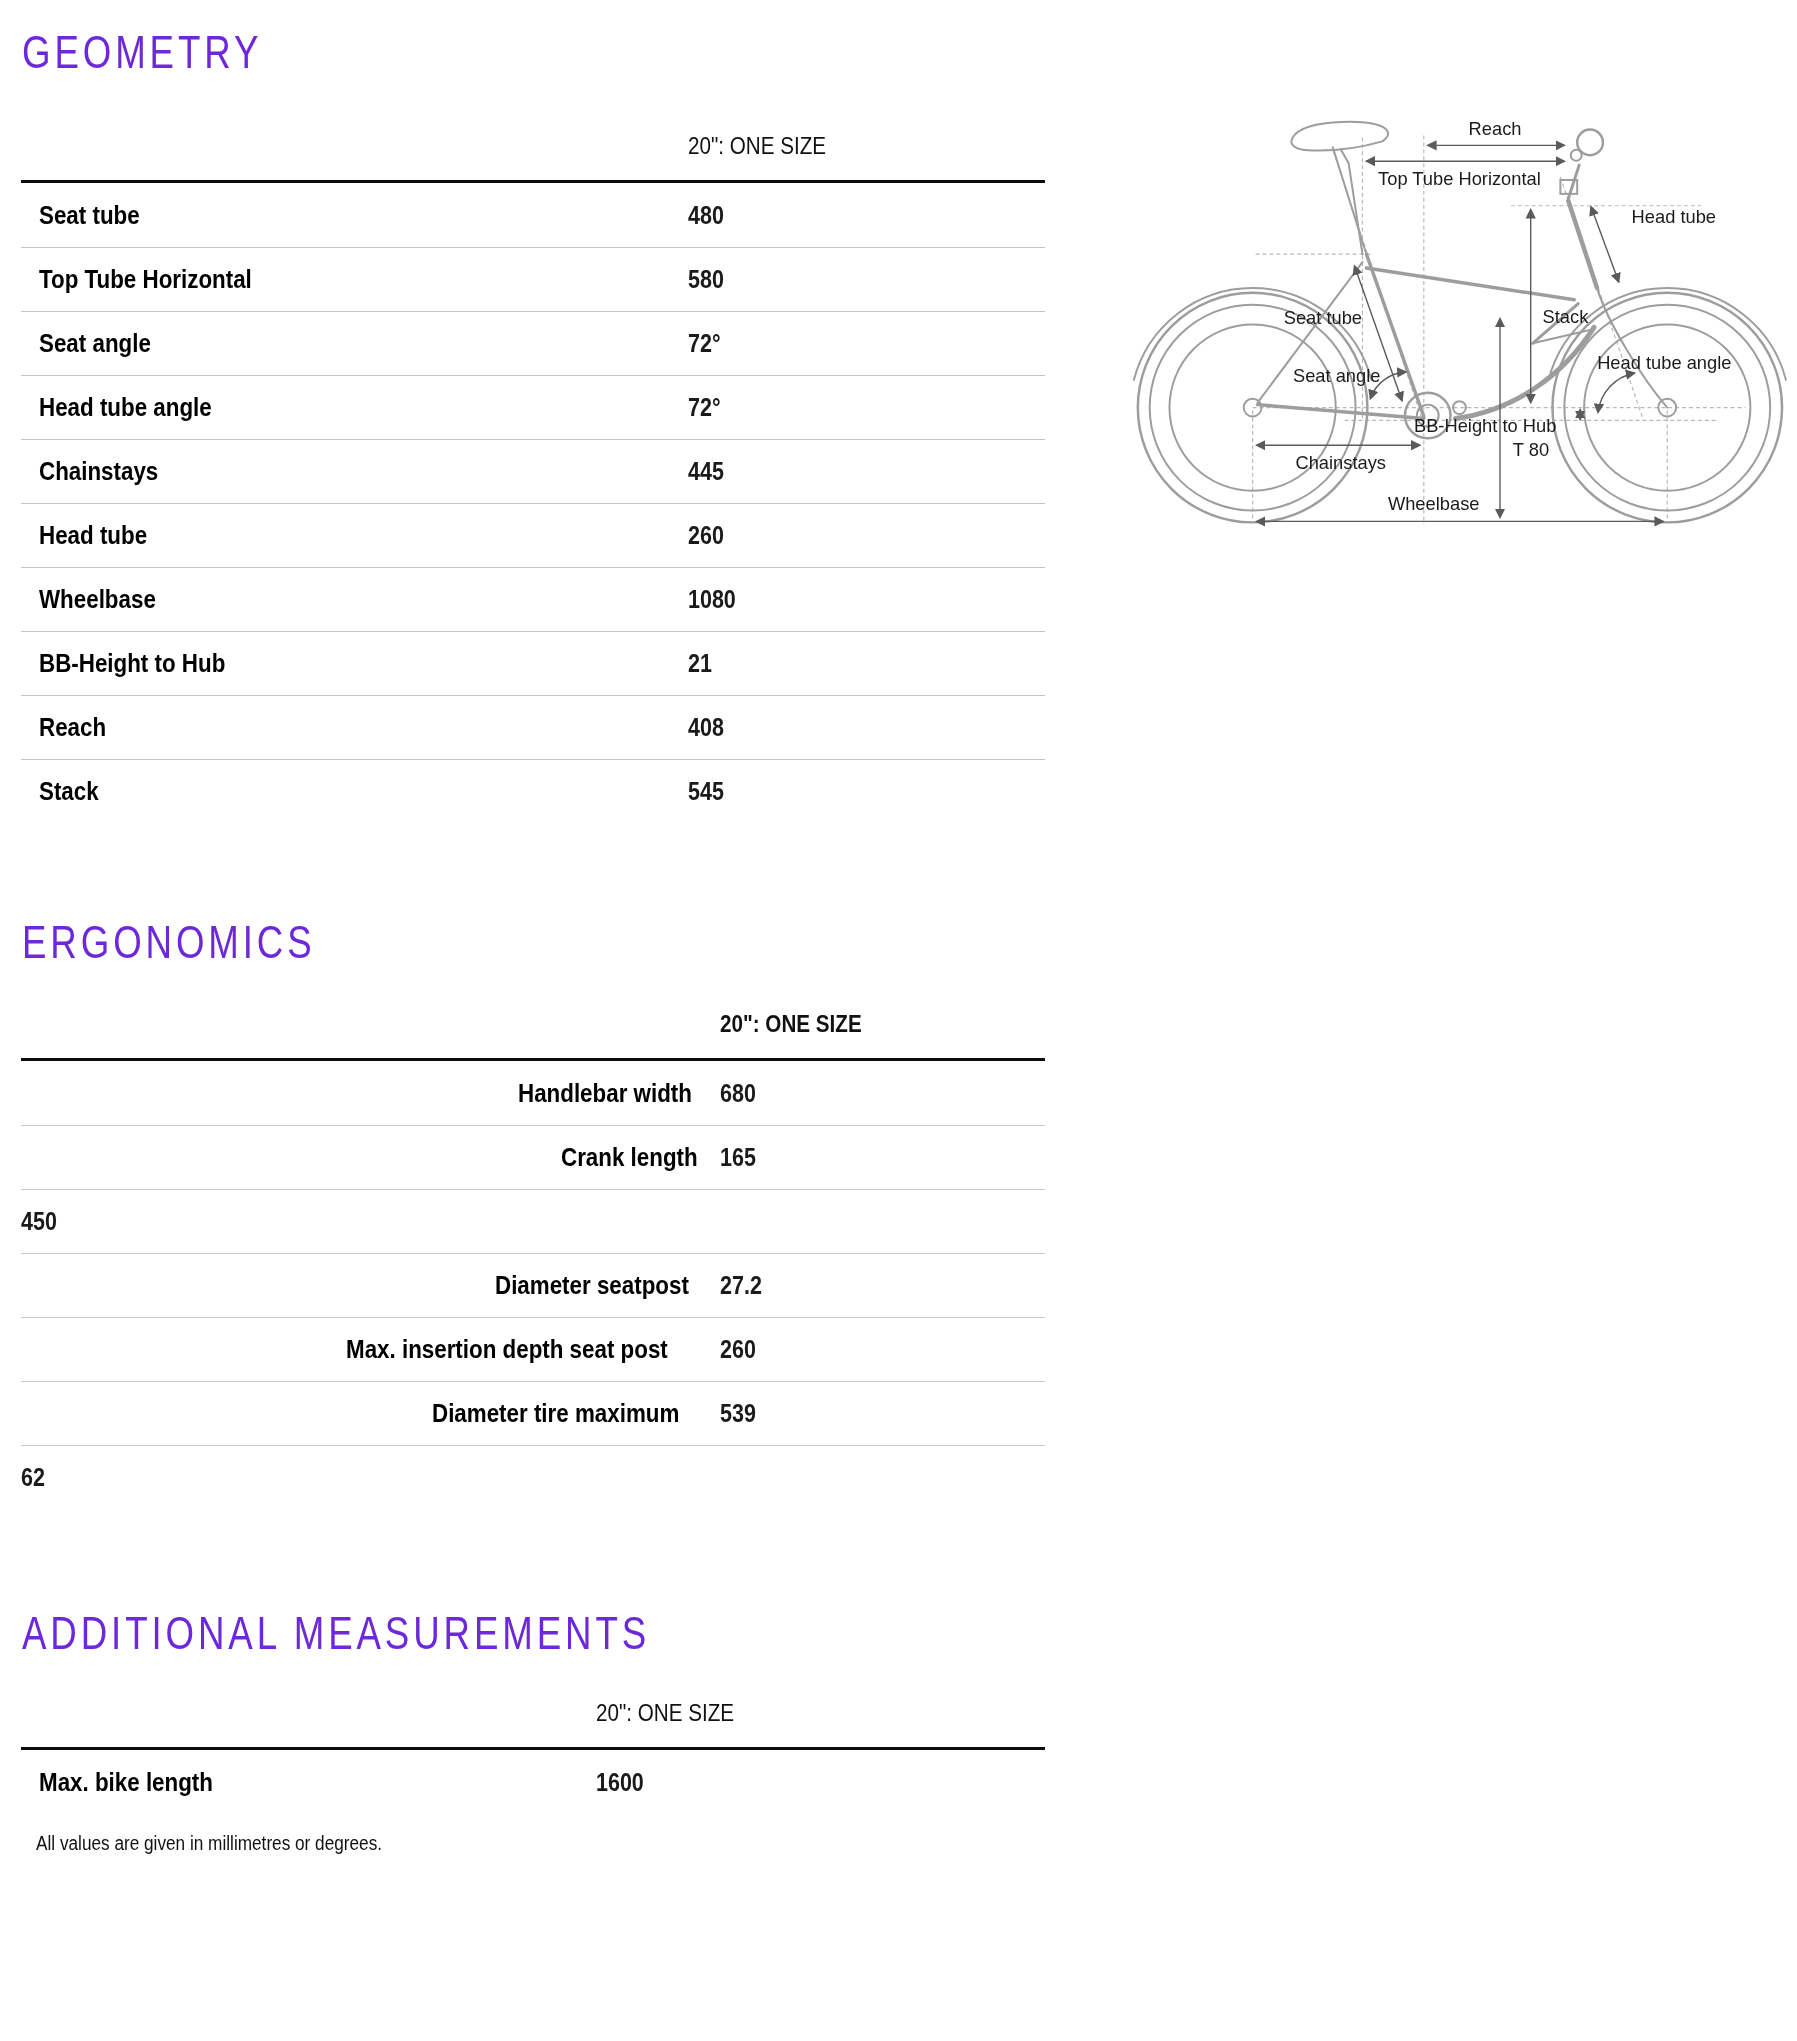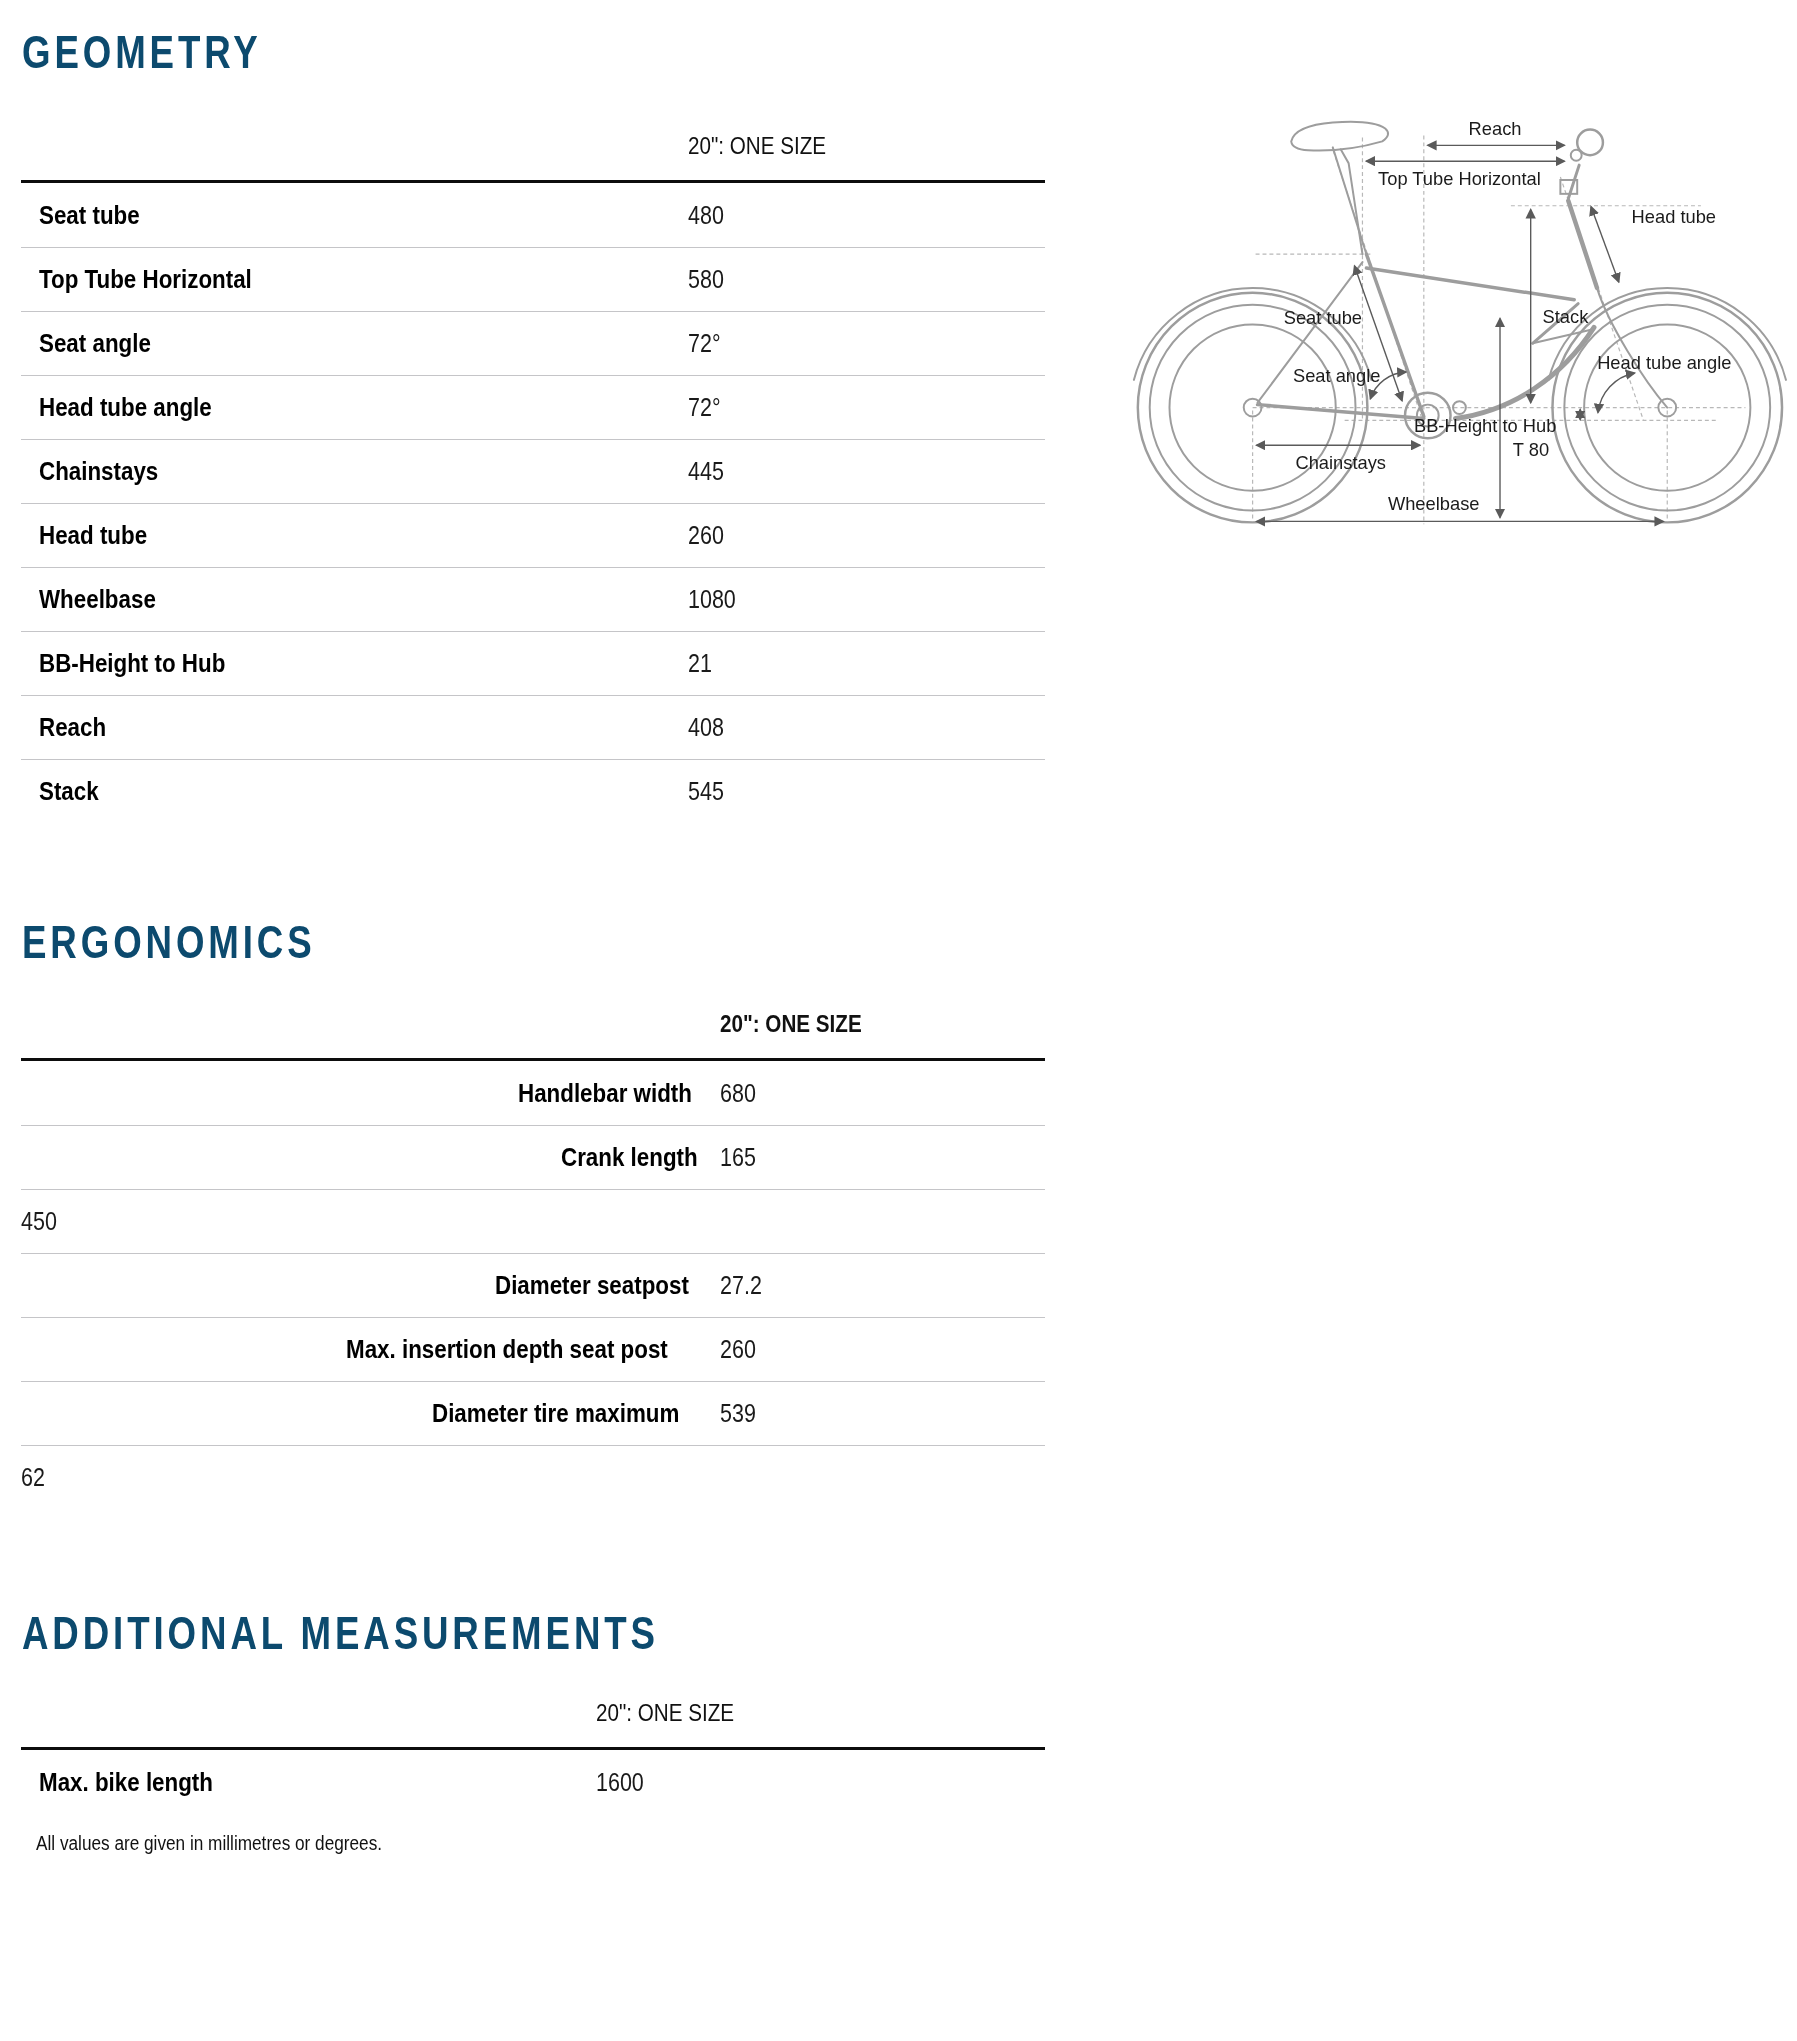--- a/index.html
+++ b/index.html
@@ -3,22 +3,22 @@
 <meta charset="utf-8">
 <style>
   html,body{margin:0;padding:0;}
   body{
     width:1798px;height:2041px;position:relative;overflow:hidden;
     background:#ffffff;color:#111;
     font-family:"Liberation Sans",sans-serif;
   }
   .cond{display:inline-block;transform:scaleX(.86);transform-origin:0 50%;white-space:nowrap;}
   h1{
-    font-size:47px;font-weight:700;letter-spacing:5px;line-height:51px;
-    margin:0 12px 0 22px;color:#0c4a6e;
+    font-size:47px;font-weight:400;letter-spacing:5px;line-height:51px;
+    margin:0 12px 0 22px;color:#6d28d9;
   }
   h1 .cond{transform:scaleX(.78);}
   .sec1 h1{margin-top:26px;}
   .sec2 h1{margin-top:93px;}
   .sec3 h1{margin-top:98px;}
   .table{margin-left:21px;width:1024px;}
   .thead{
     display:flex;align-items:flex-end;box-sizing:border-box;
     padding-bottom:20px;border-bottom:3px solid #0d0d0d;
   }
@@ -26,21 +26,21 @@
   .sec2 .thead{height:94px;padding-left:699px;}
   .sec3 .thead{height:92px;padding-left:575px;}
   .hdr{font-size:24px;font-weight:400;color:#111;}
   .sec2 .hdr{font-weight:700;}
   .trow{display:flex;align-items:center;height:64px;box-sizing:border-box;}
   .trow + .trow{border-top:1px solid #c5c5c8;}
   .tl{flex:0 0 649px;box-sizing:border-box;padding-left:18px;font-weight:700;font-size:26px;color:#000;}
   .sec1 .tl{flex-basis:667px;}
   .sec2 .tl{flex-basis:699px;text-align:right;}
   .sec3 .tl{flex-basis:575px;}
-  .tv{font-size:25px;font-weight:400;color:#1a1a1a;}
+  .tv{font-size:25px;font-weight:700;color:#1a1a1a;}
   .footnote{margin:18px 0 0 36px;font-size:20px;color:#111;}
   .diagram{position:absolute;left:1107px;top:84px;width:693px;height:475px;}
   .bike{fill:none;stroke:#9d9d9d;stroke-width:2.5;stroke-linecap:round;}
   .bike .thin{stroke-width:2;}
   .bike .thick{stroke-width:4.5;}
   .dash{fill:none;stroke:#b8b8b8;stroke-width:1.2;stroke-dasharray:4 3;}
   .m{fill:none;stroke:#5a5a5a;stroke-width:1.4;
      marker-start:url(#ah);marker-end:url(#ah);}
   .dlabel{fill:#1b1b1b;font-family:"Liberation Sans",sans-serif;font-size:18.5px;}
 </style>

